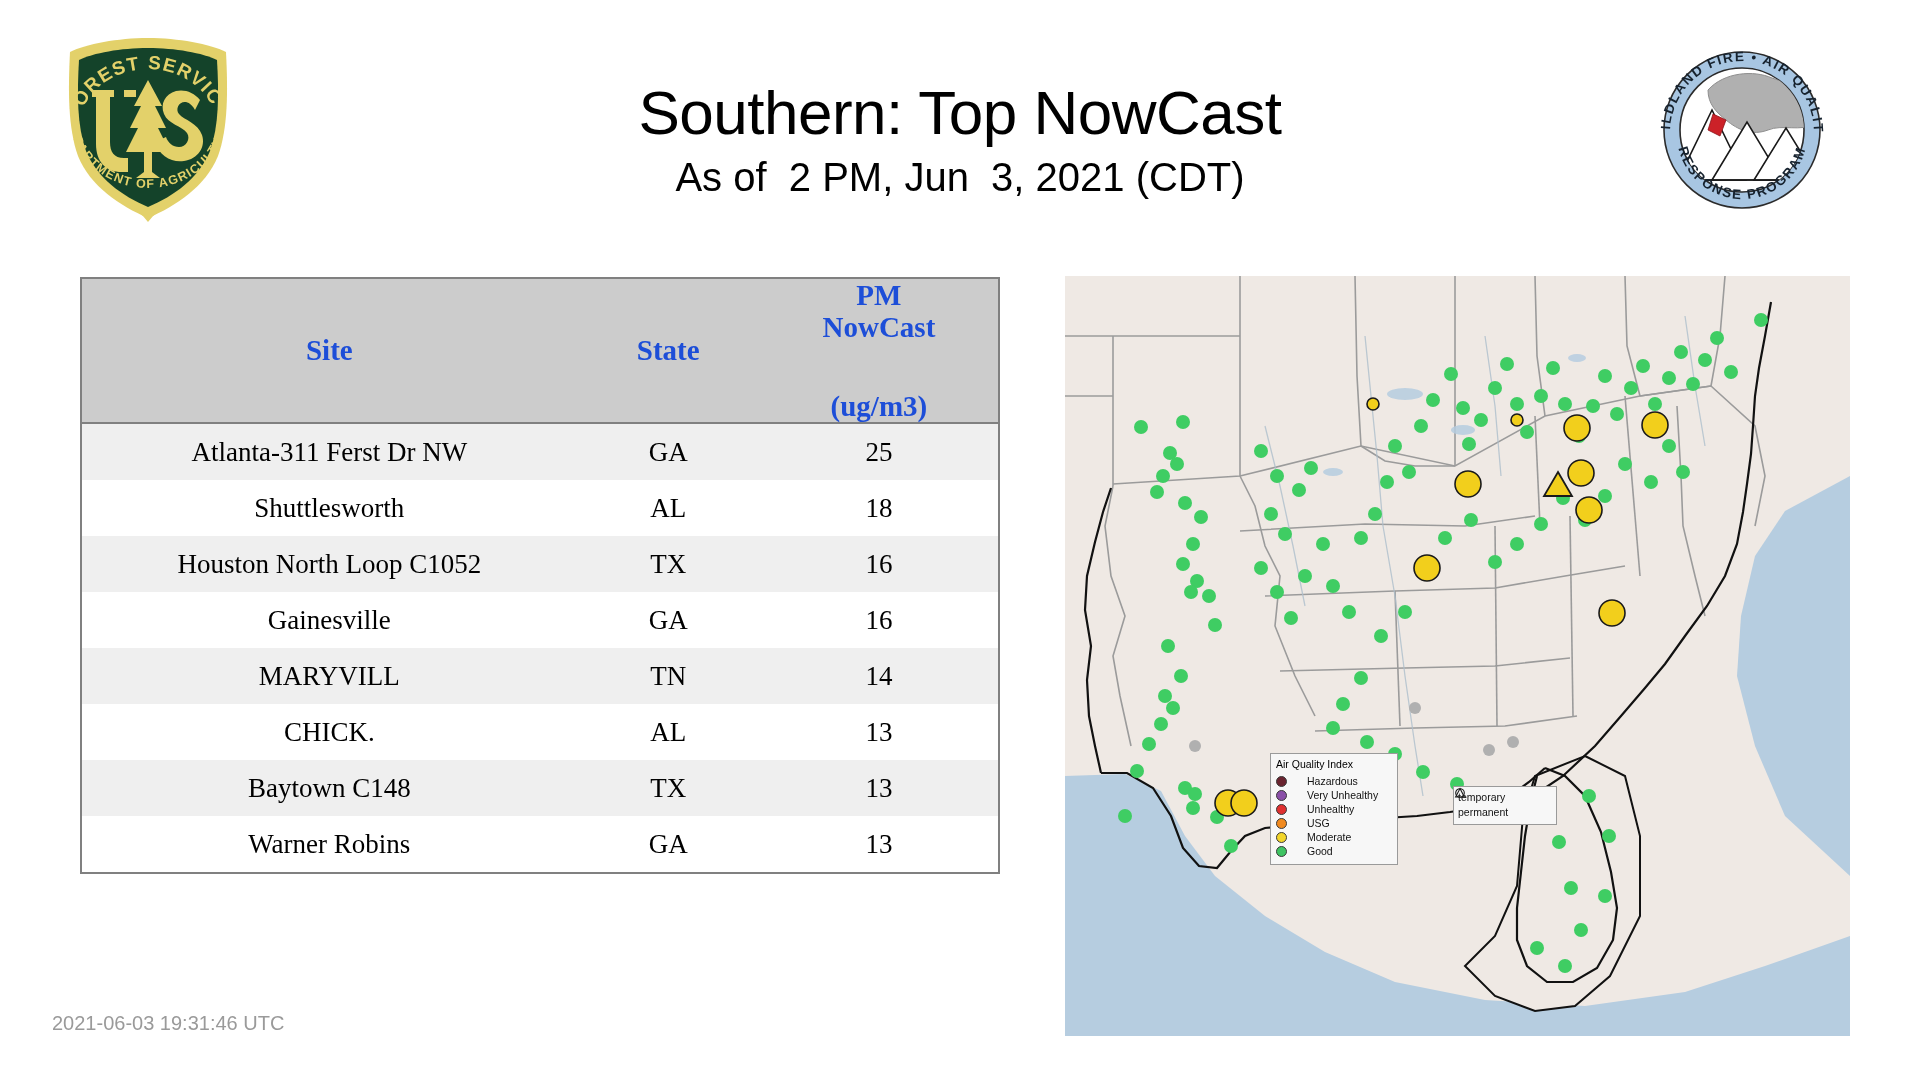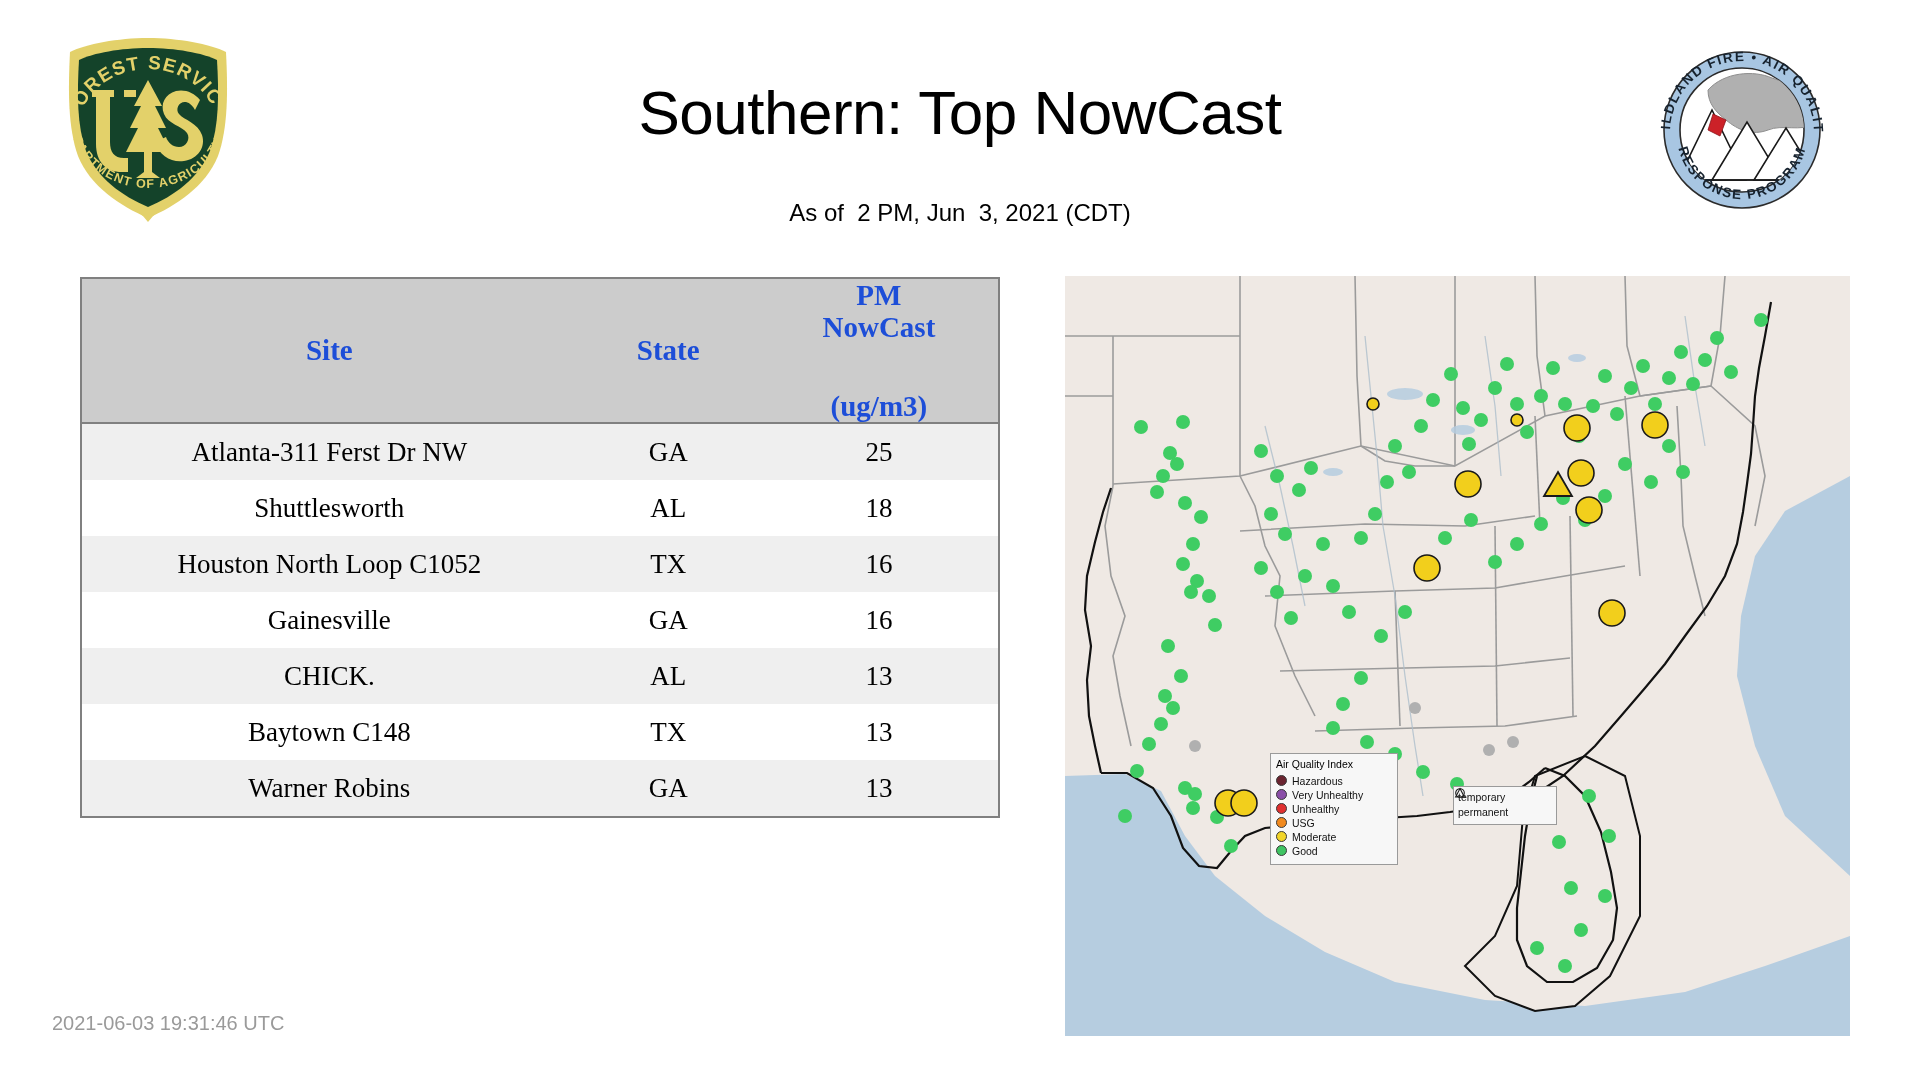--- a/index.html
+++ b/index.html
@@ -19,23 +19,22 @@
     text-align:center;
     font-family:"Liberation Sans", sans-serif;
     font-size:62px;font-weight:400;color:#000;
     letter-spacing:-0.5px;
     margin-top:25px;
   }
   .subtitle{
     position:absolute;left:0;top:155px;width:1920px;
     text-align:center;
     font-family:"Liberation Sans", sans-serif;
-    font-size:24px;font-weight:400;color:#000;
+    font-size:40px;font-weight:400;color:#000;
     white-space:pre;
-    margin-top:44px;
   }
 
   
   .fs-logo{position:absolute;left:48px;top:32px;width:200px;height:190px;}
   .fs-logo svg{display:block;}
 
   
   .wf-logo{position:absolute;left:1650px;top:38px;width:185px;height:182px;}
   .wf-logo svg{display:block;}
 
@@ -105,21 +104,21 @@
     width:128px;
     background:#f7f7f7;
     border:1px solid #9a9a9a;
     font-family:"Liberation Sans", sans-serif;
     font-size:10.5px;color:#111;
     padding:4px 5px 5px 5px;
     box-sizing:border-box;
     line-height:1.32;
   }
   .aqi-legend .lg-title{font-size:10.5px;font-weight:400;margin-bottom:3px;color:#000;}
-  .aqi-row{display:flex;align-items:flex-start;gap:5px;height:14px;}
+  .aqi-row{display:flex;align-items:center;gap:20px;height:14px;}
   .aqi-dot{width:9px;height:9px;border-radius:50%;border:1px solid #3a3a3a;flex:0 0 auto;}
 
   .shape-legend{
     position:absolute;left:388px;top:510px;
     width:104px;
     background:#f7f7f7;
     border:1px solid #9a9a9a;
     font-family:"Liberation Sans", sans-serif;
     font-size:10.5px;color:#111;
     padding:3px 4px 4px 4px;
@@ -232,20 +231,25 @@
           </tr>
           <tr>
             <td>Houston North Loop C1052</td>
             <td>TX</td>
             <td>16</td>
           </tr>
           <tr>
             <td>Gainesville</td>
             <td>GA</td>
             <td>16</td>
+          </tr>
+          <tr>
+            <td>MARYVILL</td>
+            <td>TN</td>
+            <td>14</td>
           </tr>
           <tr>
             <td>CHICK.</td>
             <td>AL</td>
             <td>13</td>
           </tr>
           <tr>
             <td>Baytown C148</td>
             <td>TX</td>
             <td>13</td>

